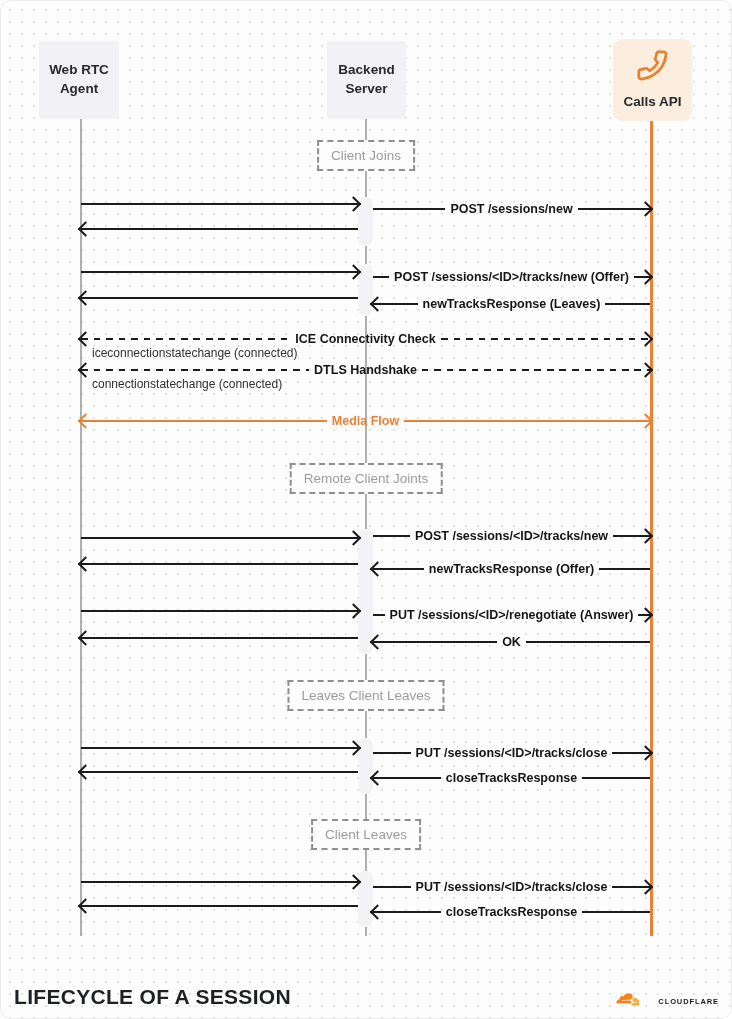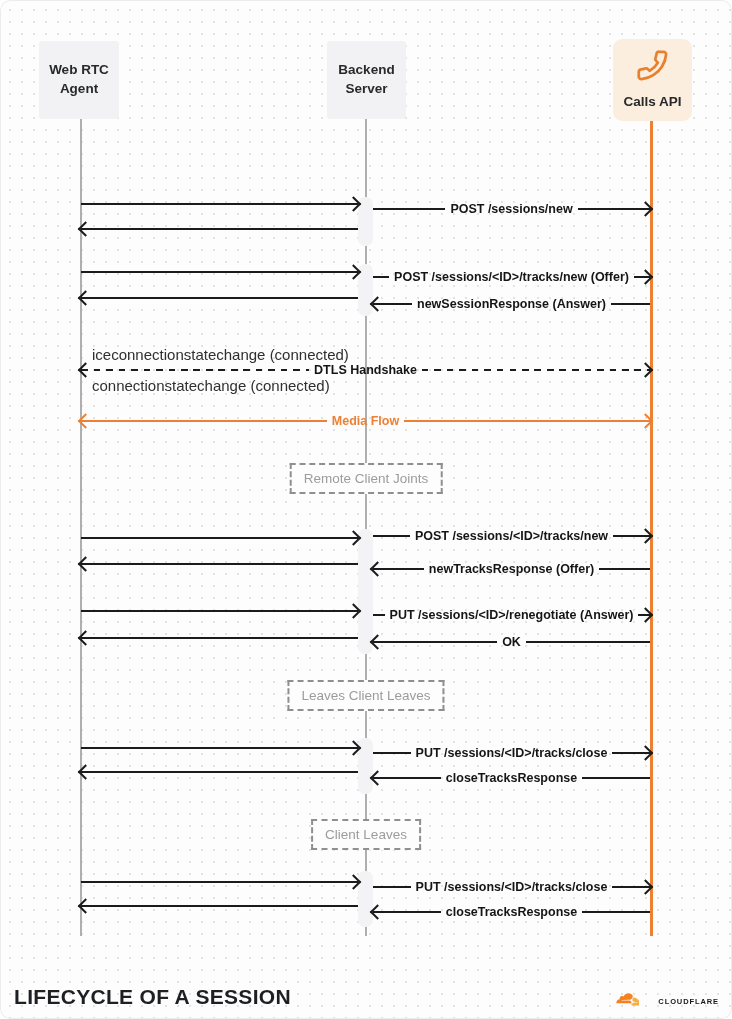--- a/index.html
+++ b/index.html
@@ -61,21 +61,21 @@
     border-top:2.6px solid var(--ink);border-left:2.6px solid var(--ink);
     transform:translateY(-50%) rotate(-45deg);
   }
   .left-seg{left:81px;width:277px;}
   .right-seg{left:373px;width:277px;}
   .span-seg{left:81px;width:569px;}
   .dash .ln{background:repeating-linear-gradient(90deg,var(--ink) 0 6.5px,transparent 6.5px 12.5px);}
   .orange .ln{background:var(--orange) !important;}
   .orange .lbl{color:var(--orange);}
   .orange.both::before,.orange.both::after{border-color:var(--orange) !important;}
-  .sub{position:absolute;left:92px;font-size:15px;color:#2F2F2F;z-index:3;white-space:nowrap;}
+  .sub{position:absolute;left:92px;font-size:12px;color:#2F2F2F;z-index:3;white-space:nowrap;}
   
   .title{position:absolute;left:14px;top:985px;font-size:21px;font-weight:700;color:#1D1F23;letter-spacing:.3px;}
   .brand{position:absolute;right:13px;top:992px;display:flex;align-items:center;gap:19px;z-index:6;}
   .brand .wordmark{font-size:7.5px;font-weight:700;letter-spacing:.9px;color:#15181B;}
   .phone-svg{transform:scaleX(-1);}
 </style>
 </head>
 <body>
 
 <div class="canvas">
@@ -98,20 +98,23 @@
   </div>
   <div class="actor" id="actor-calls">
     <span>
       <svg class="phone-svg" width="33" height="33" viewBox="0 0 24 24">
         <path d="M22 16.92v3a2 2 0 0 1-2.18 2 19.79 19.79 0 0 1-8.63-3.07 19.5 19.5 0 0 1-6-6A19.79 19.79 0 0 1 2.12 4.18 2 2 0 0 1 4.11 2h3a2 2 0 0 1 2 1.72c.13.96.36 1.9.7 2.81a2 2 0 0 1-.45 2.11L8.09 9.91a16 16 0 0 0 6 6l1.27-1.27a2 2 0 0 1 2.11-.45c.91.34 1.85.57 2.81.7A2 2 0 0 1 22 16.92z" fill="none" stroke="#E8802E" stroke-width="2" stroke-linejoin="round"></path>
       </svg>
     </span>
     <span class="actor-label">Calls API</span>
   </div>
 
+  <div class="phase" style="top:140px">
+    <span>Client Joins</span>
+  </div>
 
   <div class="msg req left-seg" style="top:196px">
       <i class="ln"></i>
     </div>
   <div class="msg req right-seg" style="top:201px">
     <i class="ln"></i>
       <span class="lbl">POST /sessions/new</span>
       <i class="ln"></i>
   </div>
 
@@ -126,24 +129,29 @@
     <i class="ln"></i>
       <span class="lbl">POST /sessions/&lt;ID&gt;/tracks/new (Offer)</span>
       <i class="ln"></i>
   </div>
 
   <div class="msg res left-seg" style="top:290px">
       <i class="ln"></i>
     </div>
   <div class="msg res right-seg" style="top:296px">
     <i class="ln"></i>
-      <span class="lbl">newSessionResponse (Answer)</span>
-      <i class="ln"></i>
-  </div>
-
+      <span class="lbl">newTracksResponse (Leaves)</span>
+      <i class="ln"></i>
+  </div>
+
+  <div class="msg both dash span-seg" style="top:331px">
+    <i class="ln"></i>
+      <span class="lbl">ICE Connectivity Check</span>
+      <i class="ln"></i>
+  </div>
   <div class="sub" style="top:346px">iceconnectionstatechange (connected)</div>
 
   <div class="msg both dash span-seg" style="top:362px">
     <i class="ln"></i>
       <span class="lbl">DTLS Handshake</span>
       <i class="ln"></i>
   </div>
   <div class="sub" style="top:377px">connectionstatechange (connected)</div>
 
   <div class="msg both orange span-seg" style="top:413px">

